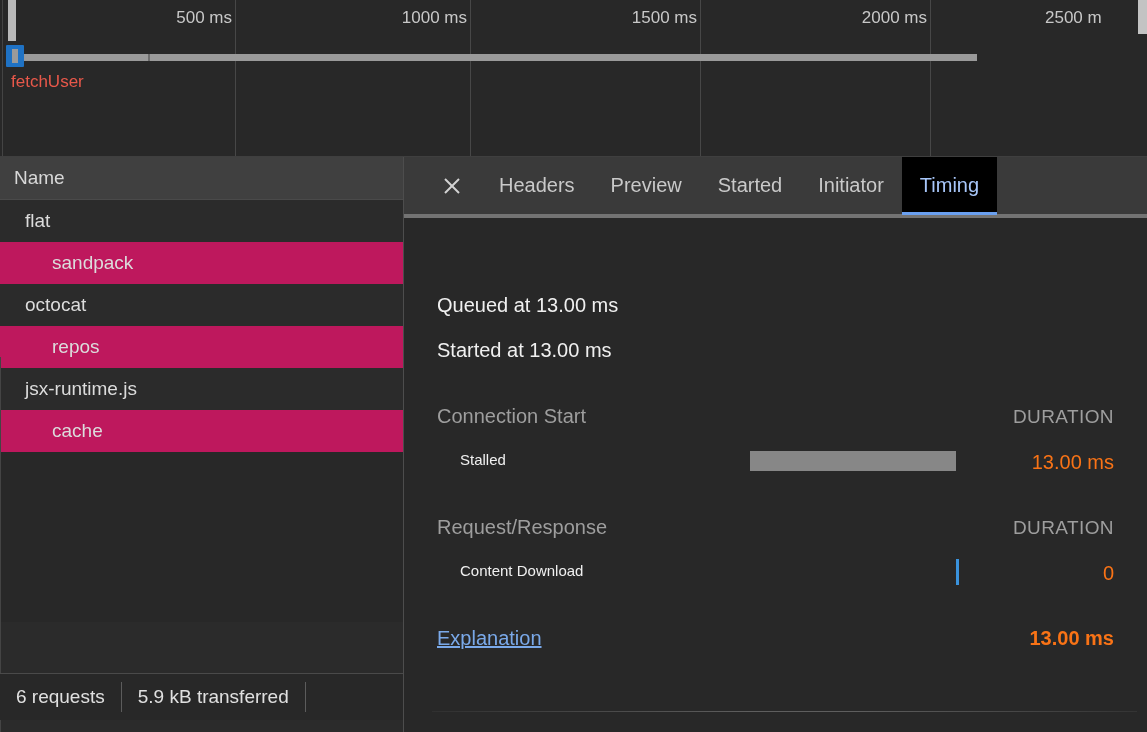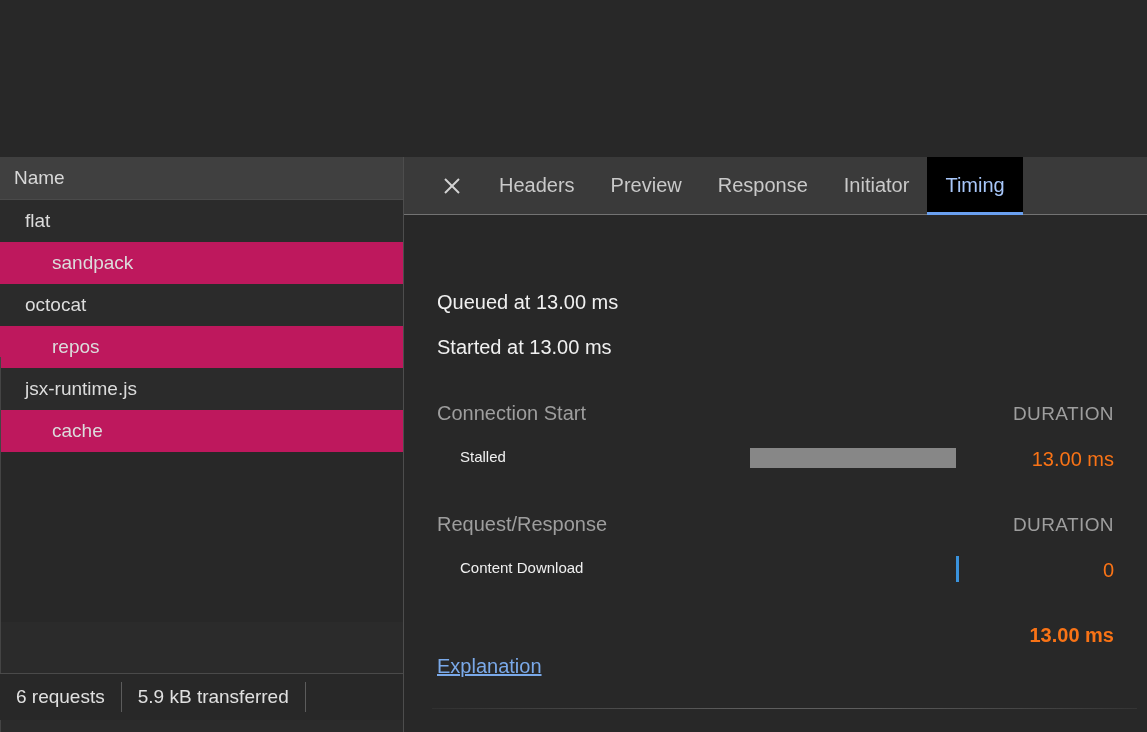--- a/index.html
+++ b/index.html
@@ -202,21 +202,21 @@
     height: 575px;
     background: #282828;
     border-left: 1px solid #4d4d4d;
     box-sizing: border-box;
     overflow: hidden;
   }
   #tab-bar {
     position: relative;
     height: 57px;
     background: #3a3a3a;
-    border-bottom: 1px solid #737373;
+    border-bottom: 4px solid #737373;
     display: flex;
     align-items: stretch;
     padding-left: 19px;
   }
   #close-tab {
     display: flex;
     align-items: center;
     justify-content: center;
     width: 58px;
     font-size: 24px;
@@ -305,38 +305,64 @@
     background: #3a93dd;
   }
   #explanation-link {
     position: absolute;
     left: 33px;
     font-size: 20px;
     color: #7aa9e9;
     text-decoration: underline;
     cursor: default;
     white-space: nowrap;
-    margin-top: 31px;
   }
   .bold-val {
     font-weight: bold;
   }
   #timing-divider {
     position: absolute;
     left: 28px;
     right: 10px;
     height: 1px;
     background: linear-gradient(to right, #303030 0%, #5e5e5e 45%, #5e5e5e 60%, #343434 100%);
   }
 </style>
 </head>
 <body>
 
 <div id="app">
 
+  <div id="overview">
+    <div class="ov-gridline" style="left:235px"></div>
+    <div class="ov-gridline" style="left:470px"></div>
+    <div class="ov-gridline" style="left:700px"></div>
+    <div class="ov-gridline" style="left:930px"></div>
+
+    <div class="ov-label" style="left:100px;width:132px">500 ms</div>
+    <div class="ov-label" style="left:330px;width:137px">1000 ms</div>
+    <div class="ov-label" style="left:560px;width:137px">1500 ms</div>
+    <div class="ov-label" style="left:790px;width:137px">2000 ms</div>
+    <div class="ov-label" style="left:1020px;width:127px;text-align:left;padding-left:25px;box-sizing:border-box">2500 m</div>
+
+    <div id="ov-divider-left"></div>
+
+    <div id="ov-activity">
+      <div id="ov-activity-seg"></div>
+    </div>
+
+    <div id="ov-scroll-left"></div>
+    <div id="ov-scroll-right"></div>
+
+    <div id="ov-handle"></div>
+
+    <div id="ov-request-label">fetchUser</div>
+
+    <div class="ov-ruler-bottom"></div>
+  </div>
 
   <div id="requests-pane">
     <div id="requests-header">
       <div class="hdr-cell">Name</div>
     </div>
     <div id="request-rows">
       <div class="req-row odd">flat</div>
       <div class="req-row even">sandpack</div>
       <div class="req-row odd">octocat</div>
       <div class="req-row even">repos</div>
@@ -358,21 +384,21 @@
 
     <div id="tab-bar">
       <div id="close-tab">
         <svg width="22" height="22" viewBox="0 0 22 22" aria-hidden="true">
           <line x1="4" y1="4" x2="18" y2="18" stroke="#d3d3d3" stroke-width="2"></line>
           <line x1="18" y1="4" x2="4" y2="18" stroke="#d3d3d3" stroke-width="2"></line>
         </svg>
       </div>
       <div class="tab">Headers</div>
       <div class="tab">Preview</div>
-      <div class="tab">Response</div>
+      <div class="tab">Started</div>
       <div class="tab">Initiator</div>
       <div class="tab active">Timing</div>
     </div>
 
     <div id="timing-body">
 
       <div class="timing-line" style="top:76px">Queued at 13.00 ms</div>
       <div class="timing-line" style="top:121px">Started at 13.00 ms</div>
 
       <div class="section-head" style="top:187px">Connection Start</div>

